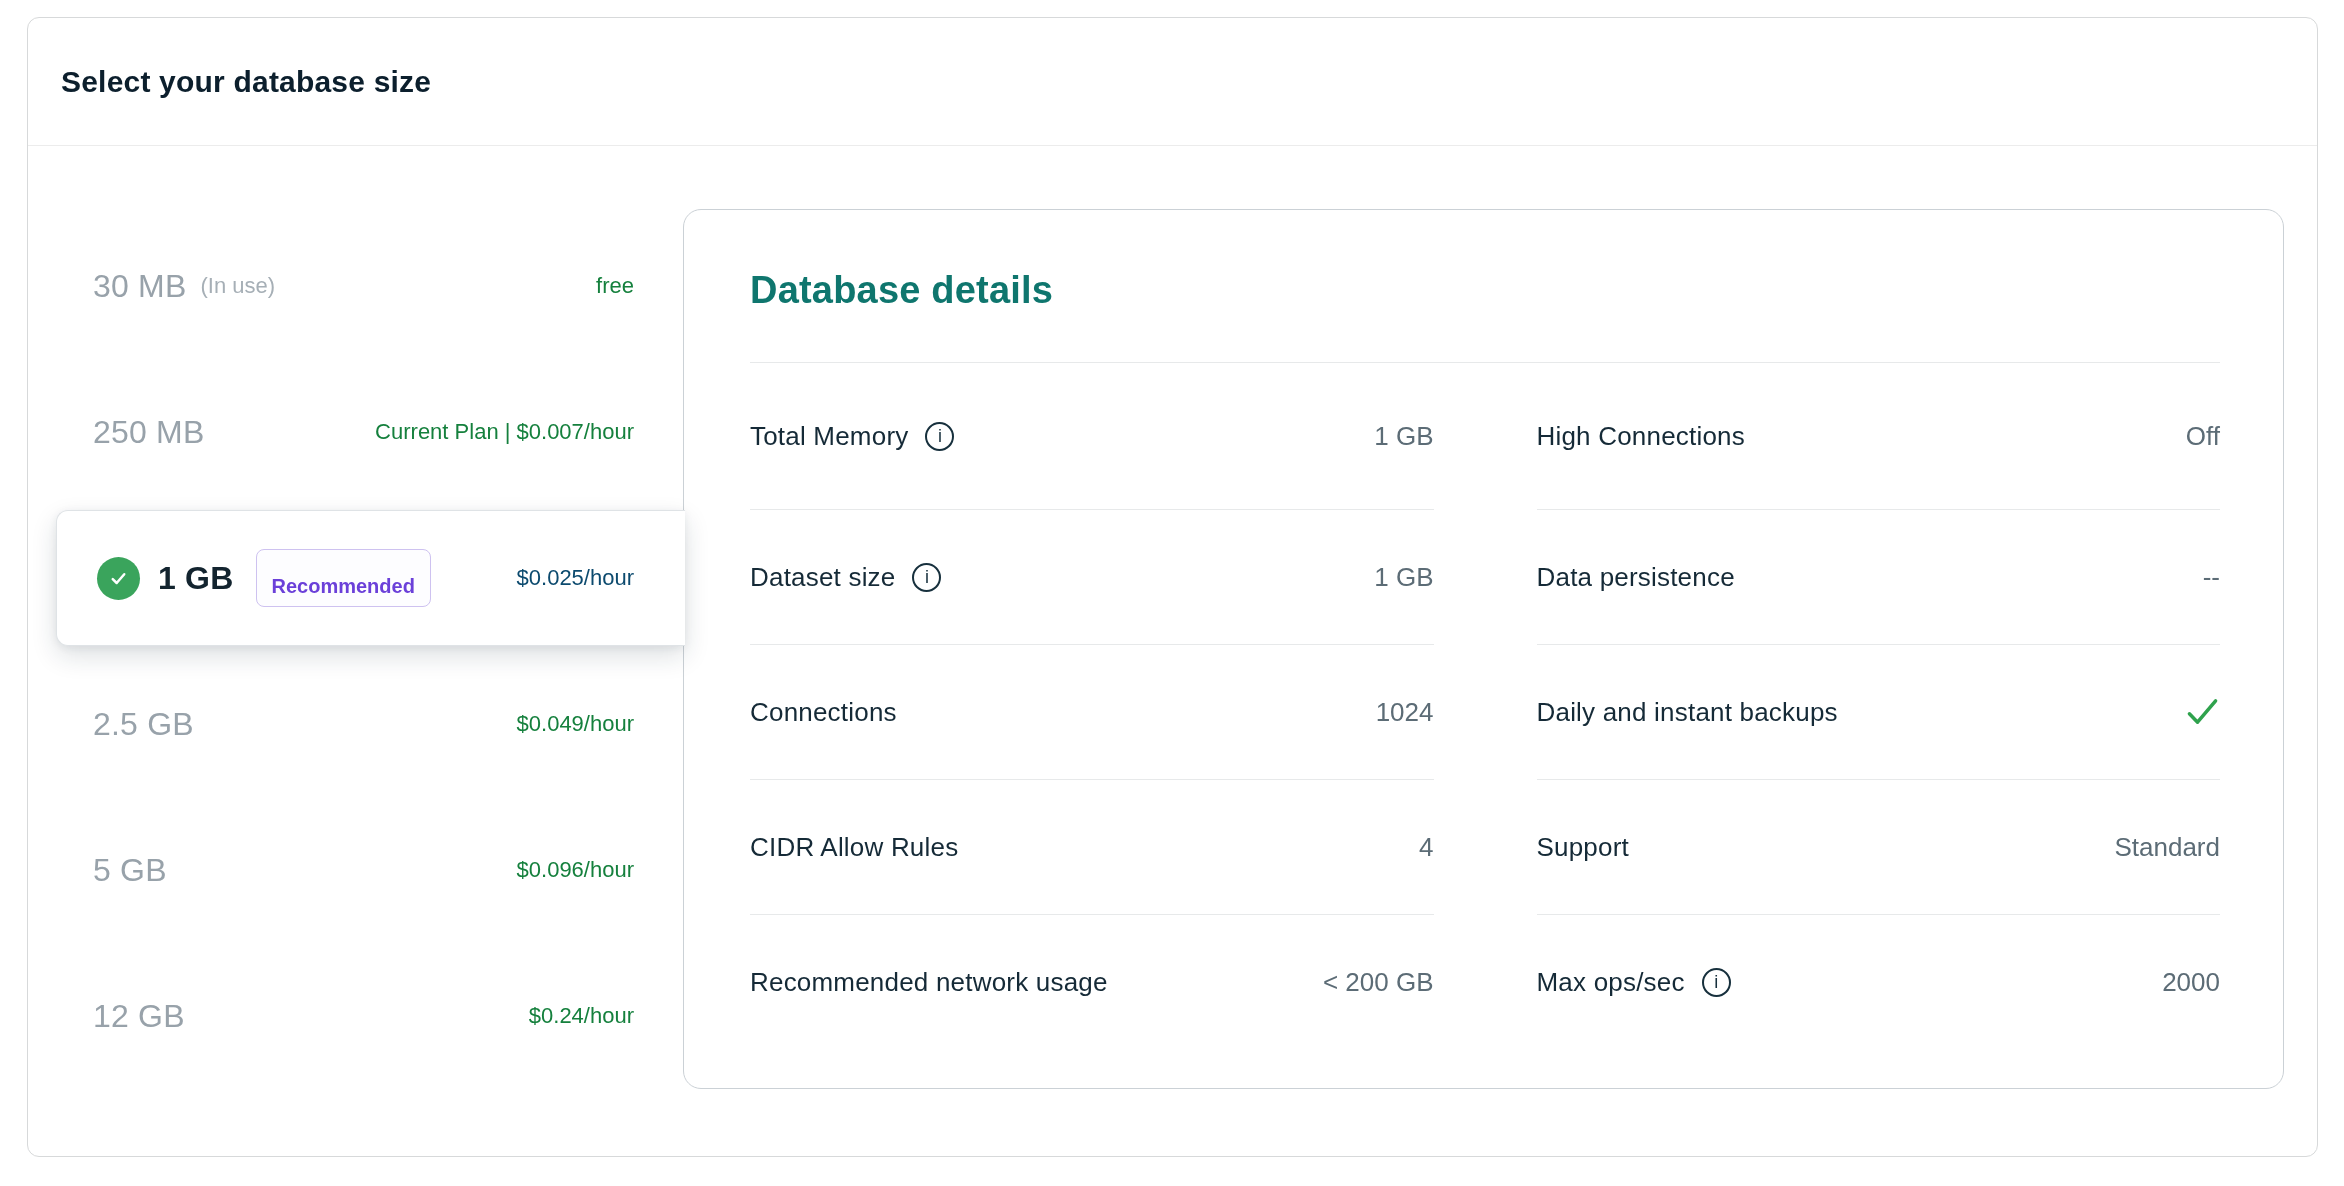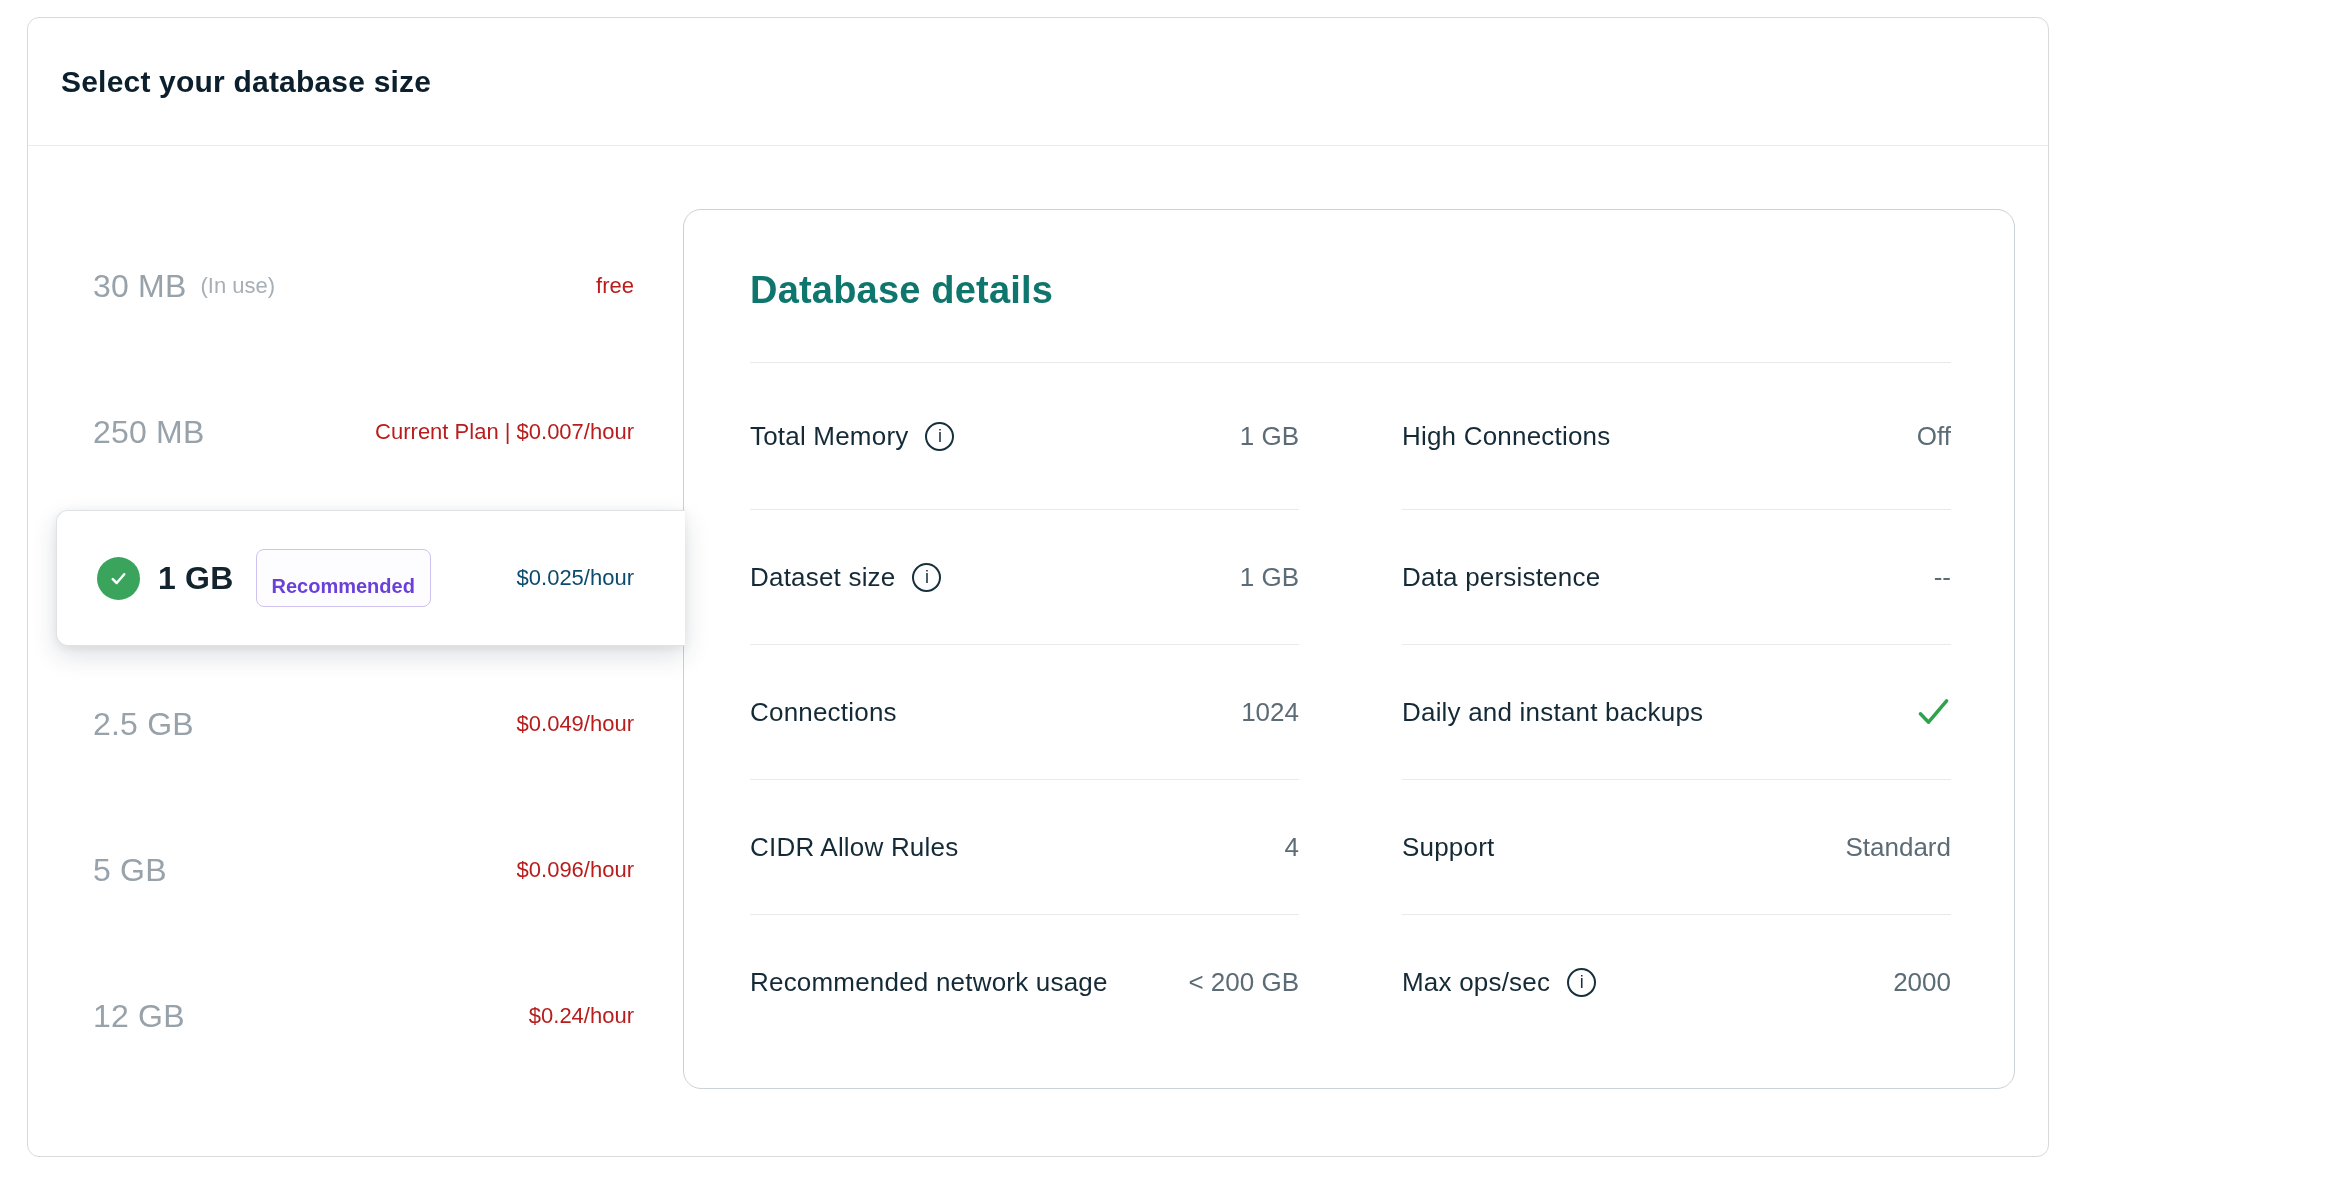--- a/index.html
+++ b/index.html
@@ -8,21 +8,21 @@
     width: 2344px;
     height: 1186px;
     background: #ffffff;
     font-family: "Liberation Sans", sans-serif;
     color: #0c1f2d;
     overflow: hidden;
   }
   .card {
     position: absolute;
     left: 27px; top: 17px;
-    width: 2022px; height: 1140px;
+    width: 2291px; height: 1140px;
     background: #fff;
     border: 1px solid #d7d9da;
     border-radius: 12px;
     box-sizing: border-box;
   }
   .card-header {
     height: 128px;
     border-bottom: 1px solid #ececec;
     display: flex;
     align-items: center;
@@ -65,21 +65,21 @@
     letter-spacing: 0.2px;
   }
   .size-item .size-note {
     font-size: 22px;
     color: #a6afb6;
     margin-left: 14px;
   }
   .size-item .spacer { flex: 1; }
   .size-item .size-price {
     font-size: 22px;
-    color: #b91c1c;
+    color: #15803d;
     white-space: nowrap;
   }
   .size-item.selected {
     height: 136px;
     margin: 5px -2px 5px 0;
     padding: 0 51px 0 40px;
     background: #ffffff;
     border: 1px solid #dfe3e6;
     border-right: none;
     border-radius: 12px 0 0 12px;

